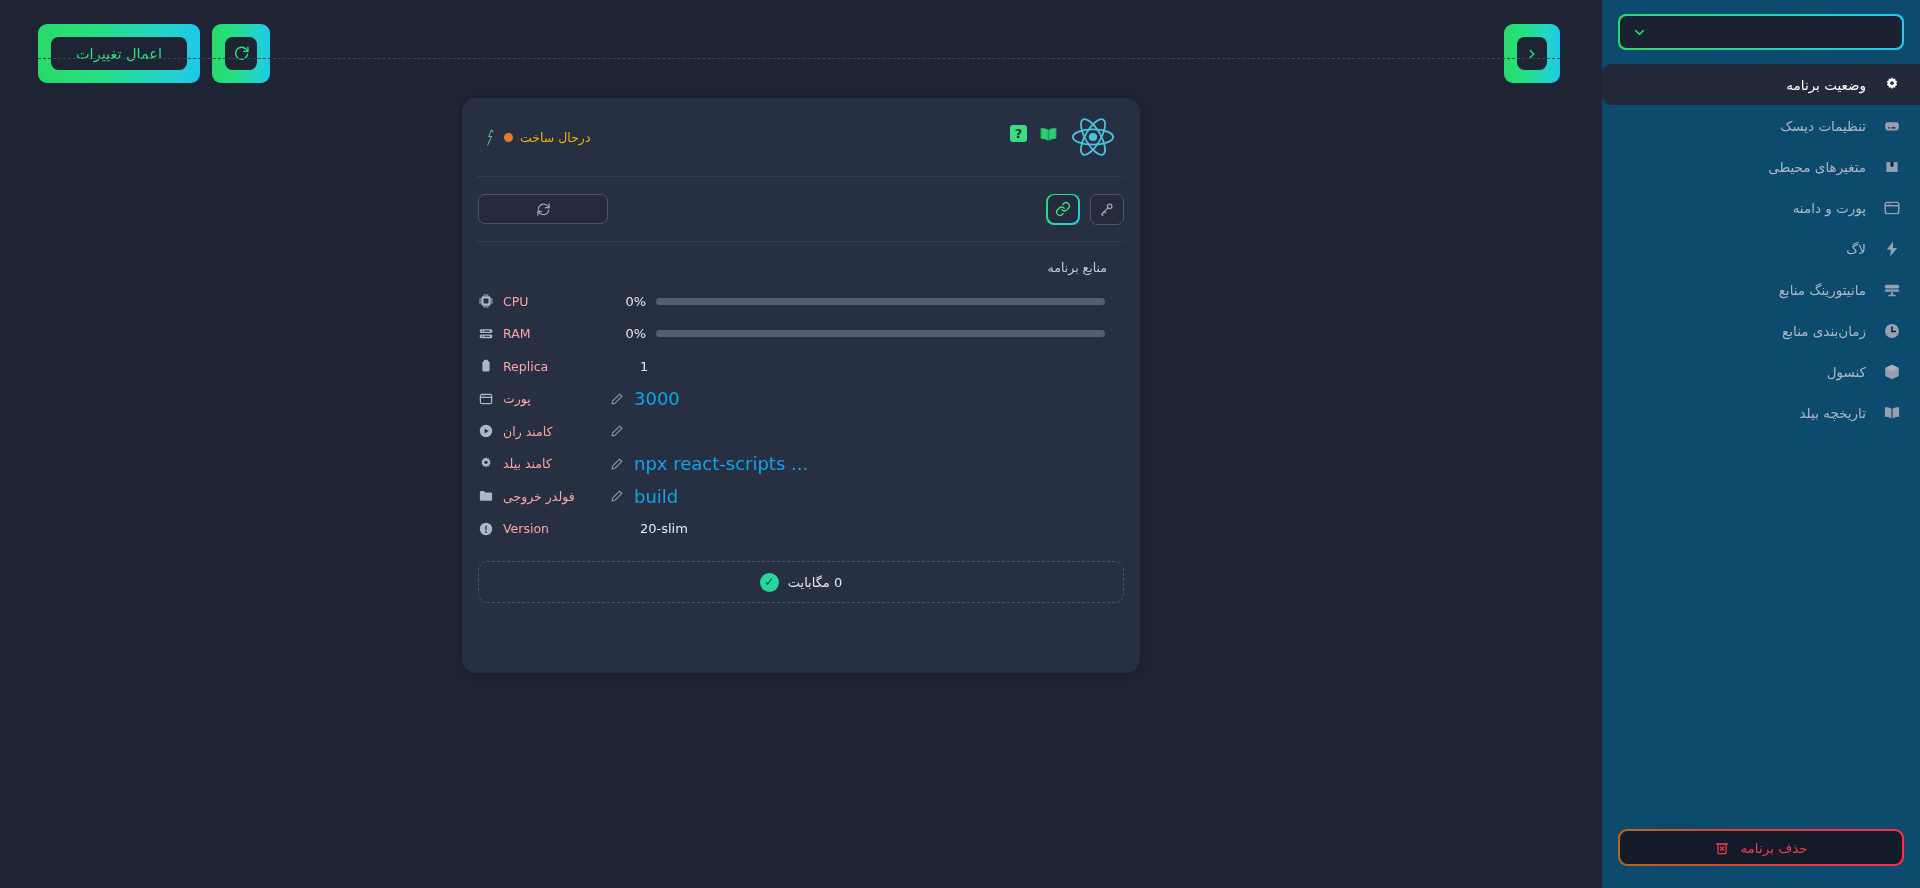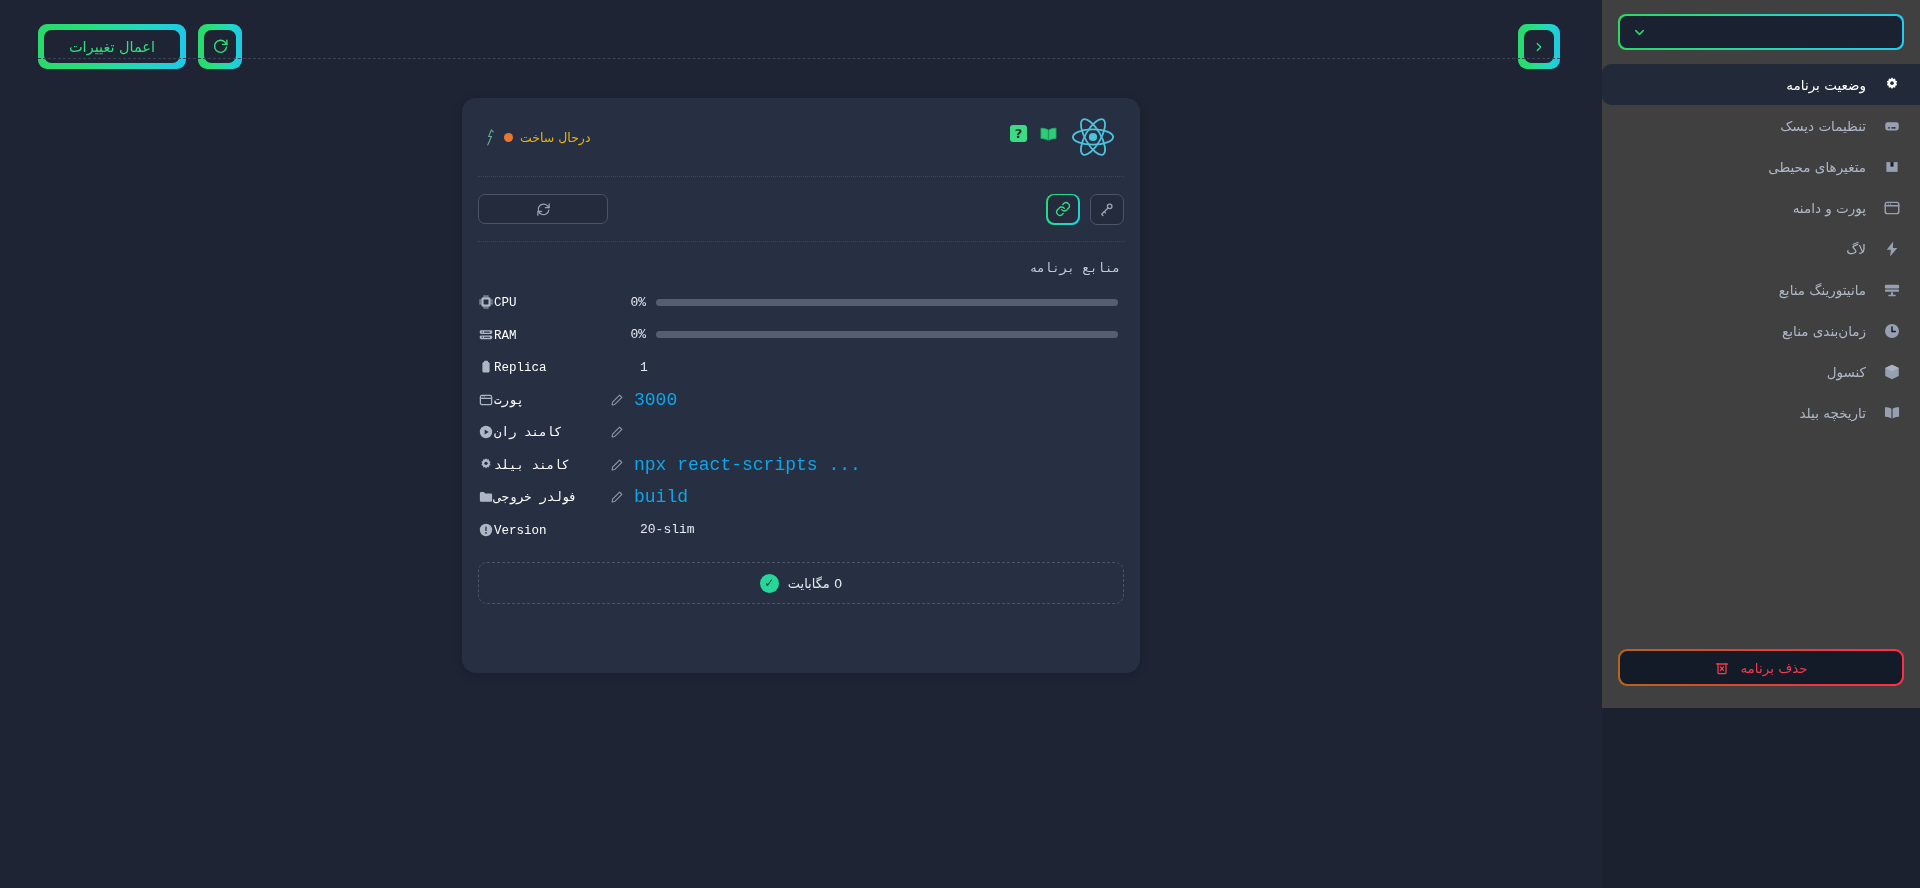--- a/index.html
+++ b/index.html
@@ -25,21 +25,21 @@
     width: 1602px; height: 86px;
   }
   .tb-left { position: absolute; left: 38px; top: 24px; display: flex; gap: 12px; align-items: center; }
   .tb-right { position: absolute; right: 42px; top: 24px; }
 
   .grad-btn {
     position: relative;
     background: #1e2433;
     border: none;
     border-radius: 9px;
-    padding: 6px;
+    padding: 13px;
     background-image: linear-gradient(90deg,#2ad96a 0%, #25e07f 35%, #22d6c6 75%, #1ec8e8 100%);
     display: inline-block;
     cursor: pointer;
   }
   .grad-btn > .inner {
     background: #1e2433;
     border-radius: 7.5px;
     display: flex; align-items: center; justify-content: center;
     color: #2fe07c;
     font-size: 14.5px;
@@ -111,30 +111,30 @@
   .icon-btn.grad {
     border: none; padding: 1.6px; border-radius: 8px;
     background-image: linear-gradient(120deg,#2ad96a 0%,#23dca0 50%,#1fcde6 100%);
   }
   .icon-btn.grad > span {
     width: 100%; height: 100%; background:#232b3c; border-radius:6.5px;
     display:flex; align-items:center; justify-content:center; color:#3ddc84;
   }
 
   
-  .res-wrap { padding: 6px 12px 0 16px; direction: rtl; font-family: Liberation Mono, monospace; }
+  .res-wrap { padding: 6px 25px 0 16px; direction: rtl; }
   .res-title { color: #c3cad6; font-size: 12.5px; text-align: right; margin: 12px 8px 10px 0; }
   .res-row {
     display: flex; align-items: center;
     height: 32.5px;
   }
   .res-label {
-    display: flex; align-items: flex-end; 
+    display: flex; align-items: center; gap: 9px;
     width: 132px; justify-content: flex-start;
-    color: #ffffff; font-size: 12.5px;
+    color: #fca5a5; font-size: 12.5px;
     flex-direction: row-reverse;
   }
   .res-label .lbl { white-space: nowrap; }
   .res-value {
     flex: 1; display: flex; align-items: center; gap: 10px;
     direction: ltr; padding-right: 10px;
   }
   .bar-track {
     flex: 1; height: 7px; border-radius: 5px; background: #565e70;
     position: relative; overflow: hidden;
@@ -156,22 +156,22 @@
   .check-circle {
     width: 19px; height: 19px; border-radius: 50%;
     background: #26d79a; color: #10342a;
     font-size: 12px; line-height: 19px; text-align: center; font-weight: bold;
   }
   .storage-text { color: #e3e8f0; font-size: 13px; }
 
   
   .sidebar {
     position: relative;
-    width: 318px; height: 708px;
-    background: #404040;
+    width: 318px; height: 888px;
+    background: #0c4a6e;
     display: flex; flex-direction: column;
   }
   .side-top { padding: 14px 16px 6px 16px; }
   .side-select {
     position: relative;
     height: 36px; border-radius: 8px; padding: 1.7px;
     background-image: linear-gradient(90deg,#2ad96a 0%, #27dc8c 30%, #22d4cc 70%, #22ccf0 100%);
     cursor: pointer;
   }
   .side-select > .inner {

